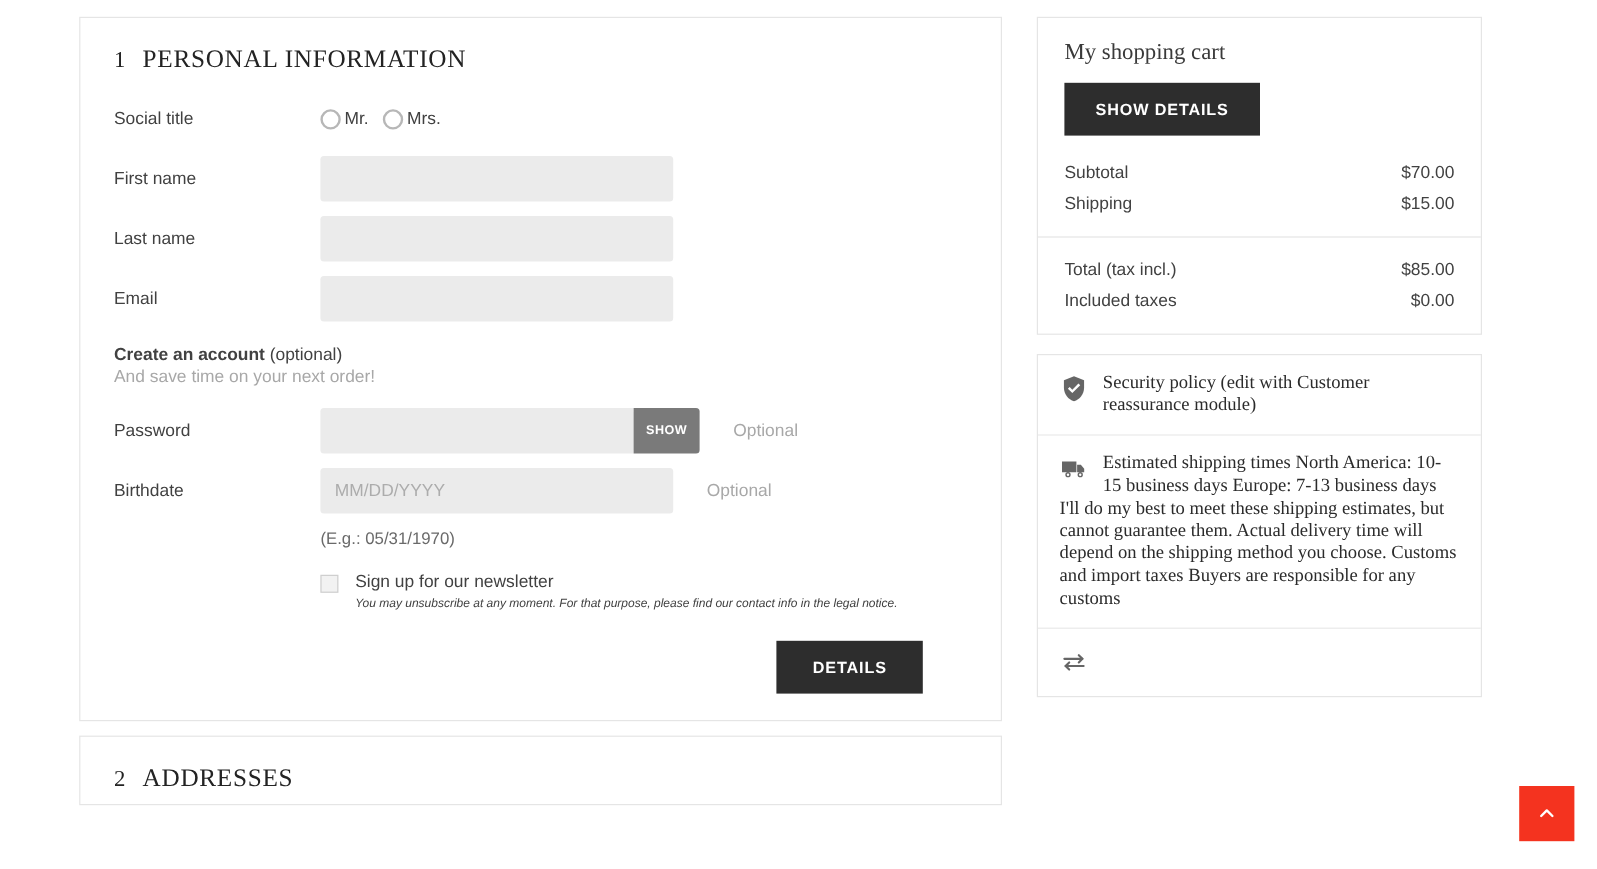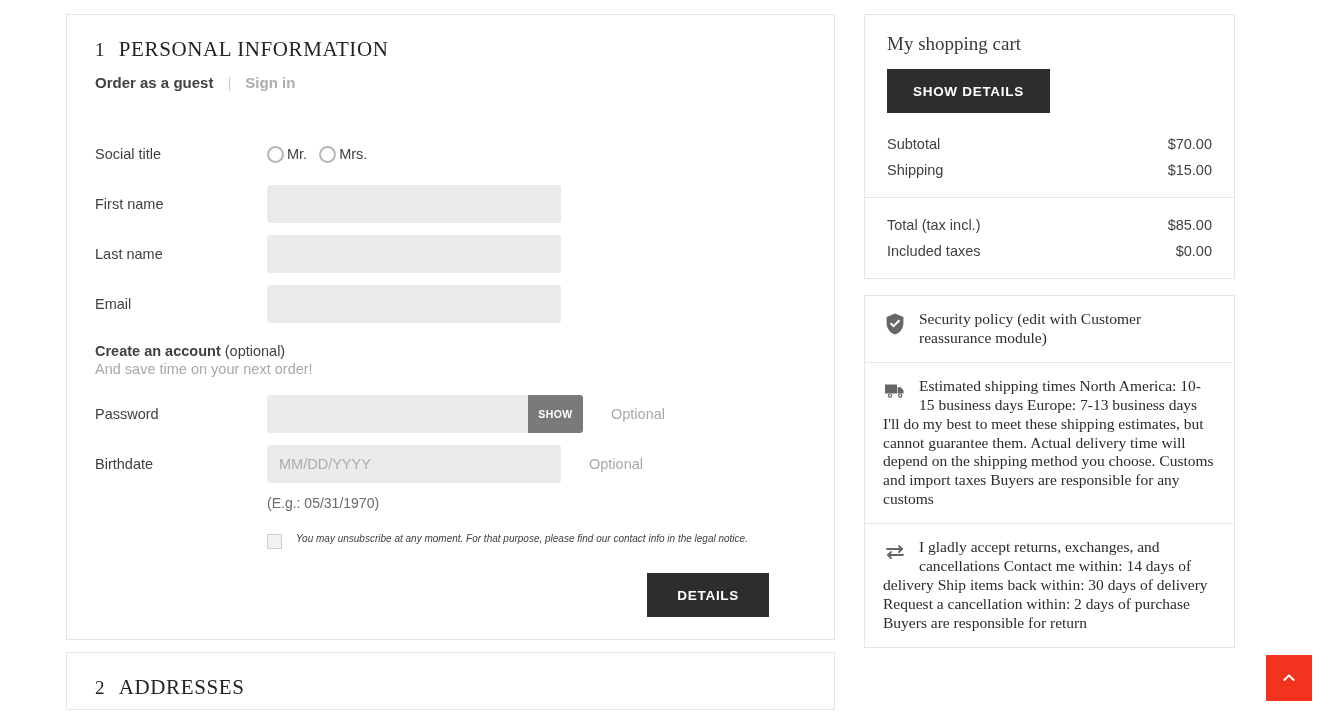--- a/index.html
+++ b/index.html
@@ -193,23 +193,20 @@
 <div class="page">
 
   <div class="left-col">
 
     <div class="card checkout-step">
 
       <div class="step-head">
         <span class="num">1</span><span class="ttl">PERSONAL INFORMATION</span>
       </div>
 
-      <div class="guest-tabs">
-        <span>Order as a guest</span><span class="sep">|</span><span class="signin">Sign in</span>
-      </div>
 
       <div class="step-body">
 
         <div class="frow">
           <div class="flabel">Social title</div>
           <div class="radio-wrap">
             <label class="radio-item">
               <span class="radio-dot"></span>
               <span class="radio-label">Mr.</span>
             </label>
@@ -253,20 +250,21 @@
           <div class="flabel">Birthdate</div>
           <input class="finput" type="text" placeholder="MM/DD/YYYY" style="">
           <span class="optional-tag">Optional</span>
         </div>
 
         <div class="hint">(E.g.: 05/31/1970)</div>
 
         <div class="news-row">
           <span class="chk"></span>
           <div class="news-text">
+            <div class="news-title">Sign up for our newsletter</div>
             <div class="news-sub">You may unsubscribe at any moment. For that purpose, please find our contact info in the legal notice.</div>
           </div>
         </div>
 
         <div class="continue-row">
           <button class="btn-dark">DETAILS</button>
         </div>
 
       </div>
     </div>
@@ -337,21 +335,20 @@
 
       <div class="reassure-block">
         <span class="reassure-icon">
           <svg viewBox="0 0 24 24" fill="none" stroke="#666" stroke-width="1.8" stroke-linecap="round" stroke-linejoin="round">
               <path d="M4 9h15"></path>
               <path d="M16 6l3 3-3 3"></path>
               <path d="M20 15H5"></path>
               <path d="M8 12l-3 3 3 3"></path>
             </svg>
         </span>
-        <div class="reassure-text">I gladly accept returns, exchanges, and cancellations Contact me within: 14 days of delivery Ship items back within: 30 days of delivery Request a cancellation within: 2 days of purchase Buyers are responsible for return</div>
       </div>
 
     </div>
   </div>
 
   <div class="scroll-top">
     <svg viewBox="0 0 24 24">
         <path d="M5 15l7-7 7 7" fill="none" stroke="#fff" stroke-width="3" stroke-linecap="round" stroke-linejoin="round"></path>
       </svg>
   </div>

